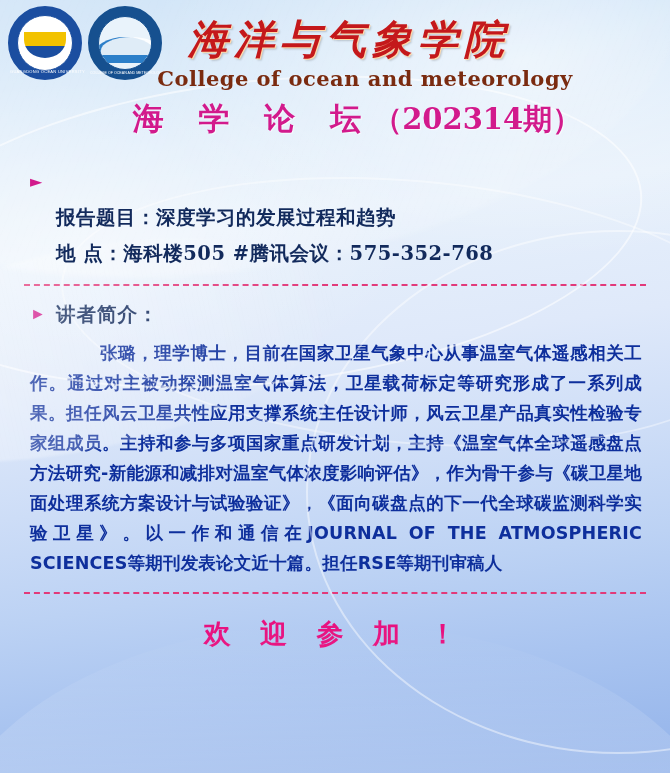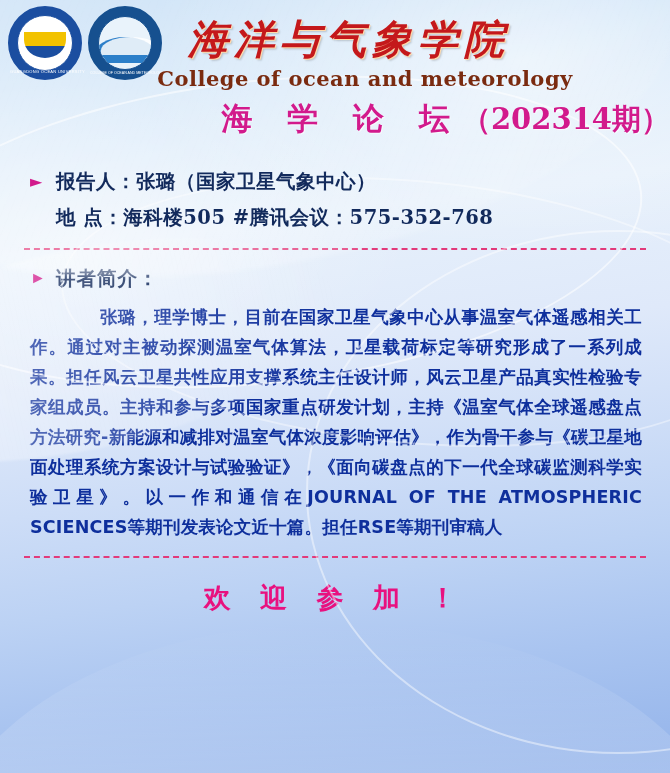--- a/index.html
+++ b/index.html
@@ -182,21 +182,21 @@
     font-size: 21px;
     font-weight: bold;
     color: #7a2b10;
     letter-spacing: 0.5px;
     padding-left: 60px;
   }
   .forum-line {
     position: absolute;
     left: 0; right: 0;
     top: 98px;
-    text-align: right;
+    text-align: center;
     font-family: "DejaVu Serif", serif;
     font-size: 31px;
     font-weight: bold;
     color: #d21a8c;
     text-shadow: 1px 1px 1px rgba(255,255,255,.7);
     padding-left: 44px;
   }
   .forum-line .big {
     letter-spacing: 12px;
   }
@@ -315,21 +315,24 @@
     <div class="title-en">College of ocean and meteorology</div>
 
     <div class="forum-line">
       <span class="big">海 学 论 坛</span><span class="issue">（202314期）</span>
     </div>
   </div>
 
   <div class="info">
     <div class="info-row">
       <span class="bullet">►</span>
-      <span class="info-text">报告人：张璐（国家卫星气象中心）</span>
+    </div>
+    <div class="info-row">
+      <span class="bullet hidden">►</span>
+      <span class="info-text">报告题目：深度学习的发展过程和趋势</span>
     </div>
     <div class="info-row">
       <span class="bullet hidden">►</span>
       <span class="info-text">地 点：海科楼505   #腾讯会议：575-352-768</span>
     </div>
   </div>
 
   <div class="divider"></div>
 
   <div class="bio-head">

